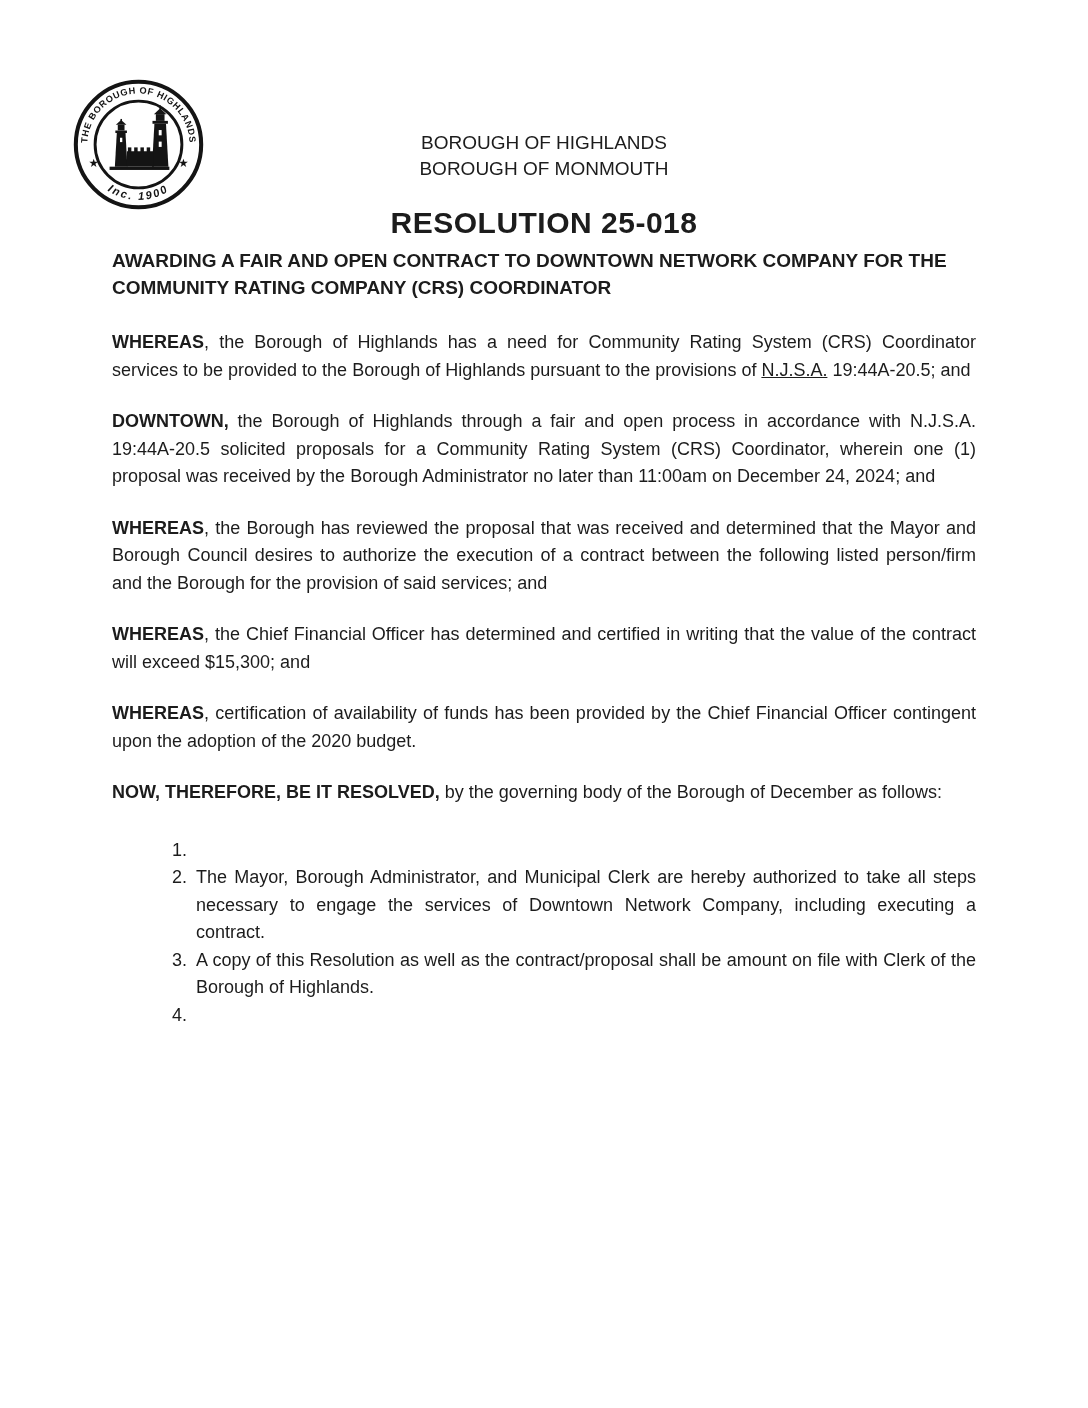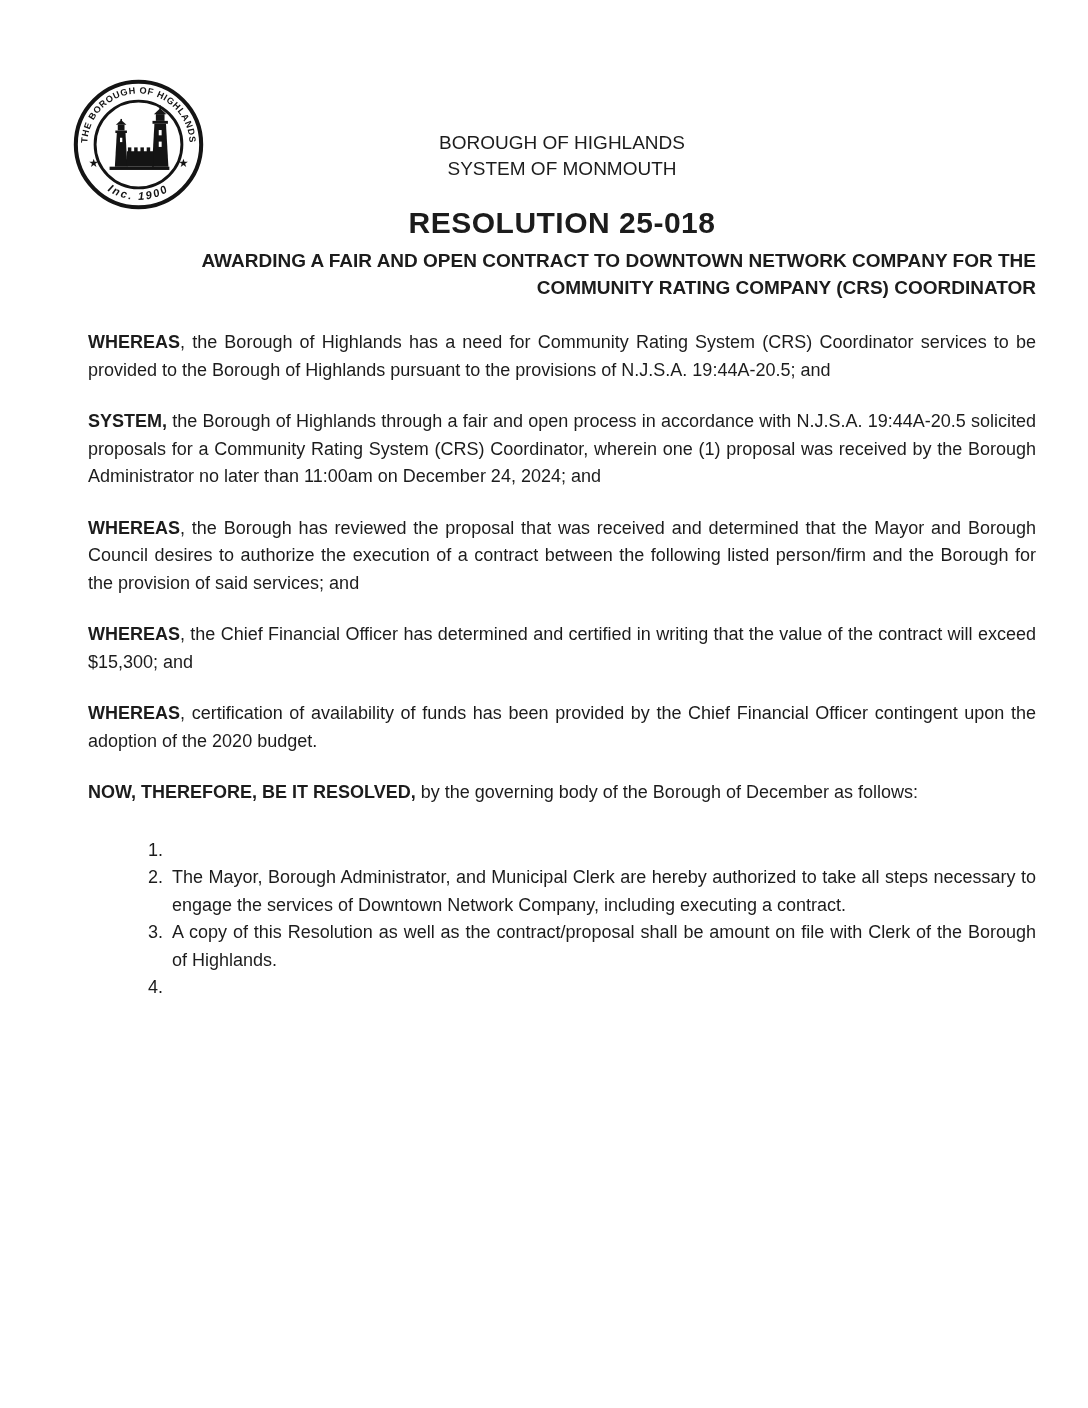--- a/index.html
+++ b/index.html
@@ -5,21 +5,21 @@
   html, body { margin: 0; padding: 0; background: #ffffff; }
   .page {
     position: relative;
     width: 1088px;
     height: 1408px;
     background: #ffffff;
     color: #1c1c1c;
     font-family: "Liberation Sans", sans-serif;
     overflow: hidden;
   }
-  .content { padding: 0 52px; margin-left: 36px; }
+  .content { padding: 0 112px; }
 
   
   .seal {
     position: absolute;
     left: 71px;
     top: 77px;
     width: 135px;
     height: 135px;
   }
   .seal text { fill: #141414; }
@@ -33,37 +33,37 @@
   }
   .doc-title {
     text-align: center;
     font-weight: bold;
     font-size: 30px;
     line-height: 38px;
     margin-top: 22px;
     letter-spacing: 0.5px;
   }
   .doc-subtitle {
-    text-align: right;
+    text-align: left;
     font-weight: bold;
     font-size: 19px;
     line-height: 27px;
     margin-top: 5px;
   }
 
   
   .body-block { margin-top: 28px; }
   .para {
     font-size: 18px;
     line-height: 27.5px;
     text-align: justify;
     margin: 0 0 24px 0;
   }
   .b { font-weight: bold; }
-  .u { }
+  .u { text-decoration: underline; }
 
   
   .rlist { margin-top: 30px; }
   .ritem {
     display: flex;
     font-size: 18px;
     line-height: 27.5px;
   }
   .ritem .num {
     flex: 0 0 auto;
@@ -124,35 +124,35 @@
     <g fill="#ffffff">
       <rect x="91" y="55" width="3" height="5.5"></rect>
       <rect x="91" y="67" width="3" height="5.5"></rect>
       <rect x="50.8" y="63" width="2.4" height="4.5"></rect>
     </g>
   </svg>
 
   <div class="content">
     <div class="header-block">
       <div>BOROUGH OF HIGHLANDS</div>
-      <div>SYSTEM OF MONMOUTH</div>
+      <div>BOROUGH OF MONMOUTH</div>
     </div>
 
     <div class="doc-title">RESOLUTION 25-018</div>
 
     <div class="doc-subtitle">
       <div>AWARDING A FAIR AND OPEN CONTRACT TO DOWNTOWN NETWORK COMPANY FOR THE</div>
       <div>COMMUNITY RATING COMPANY (CRS) COORDINATOR</div>
     </div>
 
     <div class="body-block">
 
       <p class="para"><span class="b">WHEREAS</span><span>, the Borough of Highlands has a need for Community Rating System (CRS) Coordinator services to be provided to the Borough of Highlands pursuant to the provisions of </span><span class="u">N.J.S.A.</span><span>  19:44A-20.5; and</span></p>
 
-      <p class="para"><span class="b">SYSTEM,</span><span> the Borough of Highlands through a fair and open process in accordance with N.J.S.A. 19:44A-20.5 solicited proposals for a Community Rating System (CRS) Coordinator, wherein one (1) proposal was received by the Borough Administrator no later than 11:00am on December 24, 2024; and</span></p>
+      <p class="para"><span class="b">DOWNTOWN,</span><span> the Borough of Highlands through a fair and open process in accordance with N.J.S.A. 19:44A-20.5 solicited proposals for a Community Rating System (CRS) Coordinator, wherein one (1) proposal was received by the Borough Administrator no later than 11:00am on December 24, 2024; and</span></p>
 
       <p class="para"><span class="b">WHEREAS</span><span>, the Borough has reviewed the proposal that was received and determined that the Mayor and Borough Council desires to authorize the execution of a contract between the following listed person/firm and the Borough for the provision of said services; and</span></p>
 
       <p class="para"><span class="b">WHEREAS</span><span>, the Chief Financial Officer has determined and certified in writing that the value of the contract will exceed $15,300; and</span></p>
 
       <p class="para"><span class="b">WHEREAS</span><span>, certification of availability of funds has been provided by the Chief Financial Officer contingent upon the adoption of the 2020 budget.</span></p>
 
       <p class="para"><span class="b">NOW, THEREFORE, BE IT RESOLVED,</span><span> by the governing body of the Borough of December as follows:</span></p>
 
       <div class="rlist">

